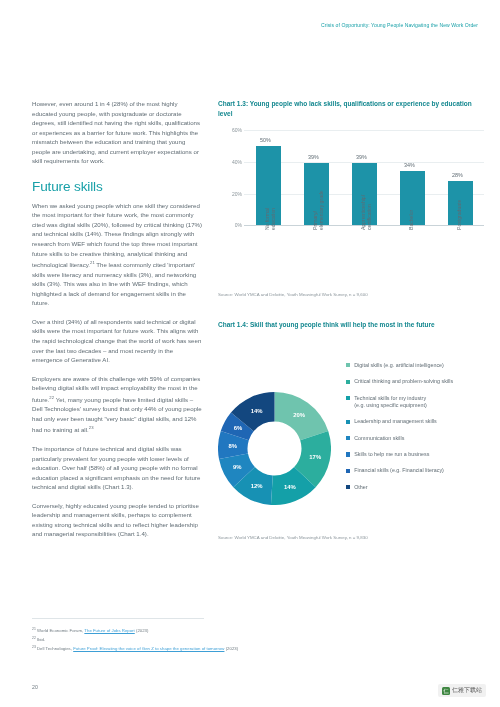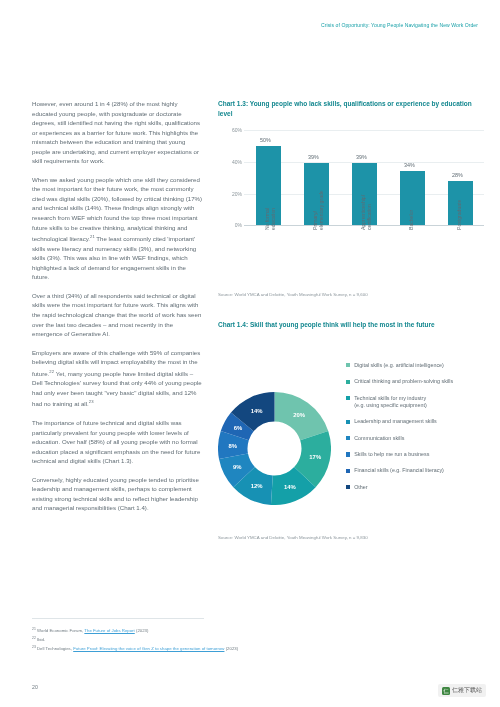--- a/index.html
+++ b/index.html
@@ -272,20 +272,21 @@
 <body>
 
 <div class="page">
 
   <div class="running-header">Crisis of Opportunity: Young People Navigating the New Work Order</div>
   <div class="header-rule"></div>
 
   <div class="col-left">
     <p class="body">However, even around 1 in 4 (28%) of the most highly educated young people, with postgraduate or doctorate degrees, still identified not having the right skills, qualifications or experiences as a barrier for future work. This highlights the mismatch between the education and training that young people are undertaking, and current employer expectations or skill requirements for work.</p>
 
+    <h2 class="section">Future skills</h2>
 
     <p class="body"><span>When we asked young people which one skill they considered the most important for their future work, the most commonly cited was digital skills (20%), followed by critical thinking (17%) and technical skills (14%). These findings align strongly with research from WEF which found the top three most important future skills to be creative thinking, analytical thinking and technological literacy.</span><sup class="fn">21</sup><span> The least commonly cited 'important' skills were literacy and numeracy skills (3%), and networking skills (3%). This was also in line with WEF findings, which highlighted a lack of demand for engagement skills in the future.</span></p>
 
     <p class="body">Over a third (34%) of all respondents said technical or digital skills were the most important for future work. This aligns with the rapid technological change that the world of work has seen over the last two decades – and most recently in the emergence of Generative AI.</p>
 
     <p class="body"><span>Employers are aware of this challenge with 59% of companies believing digital skills will impact employability the most in the future.</span><sup class="fn">22</sup><span> Yet, many young people have limited digital skills – Dell Technologies' survey found that only 44% of young people had only ever been taught "very basic" digital skills, and 12% had no training at all.</span><sup class="fn">23</sup></p>
 
     <p class="body">The importance of future technical and digital skills was particularly prevalent for young people with lower levels of education. Over half (58%) of all young people with no formal education placed a significant emphasis on the need for future technical and digital skills (Chart 1.3).</p>
 
     <p class="body">Conversely, highly educated young people tended to prioritise leadership and management skills, perhaps to complement existing strong technical skills and to reflect higher leadership and managerial responsibilities (Chart 1.4).</p>

